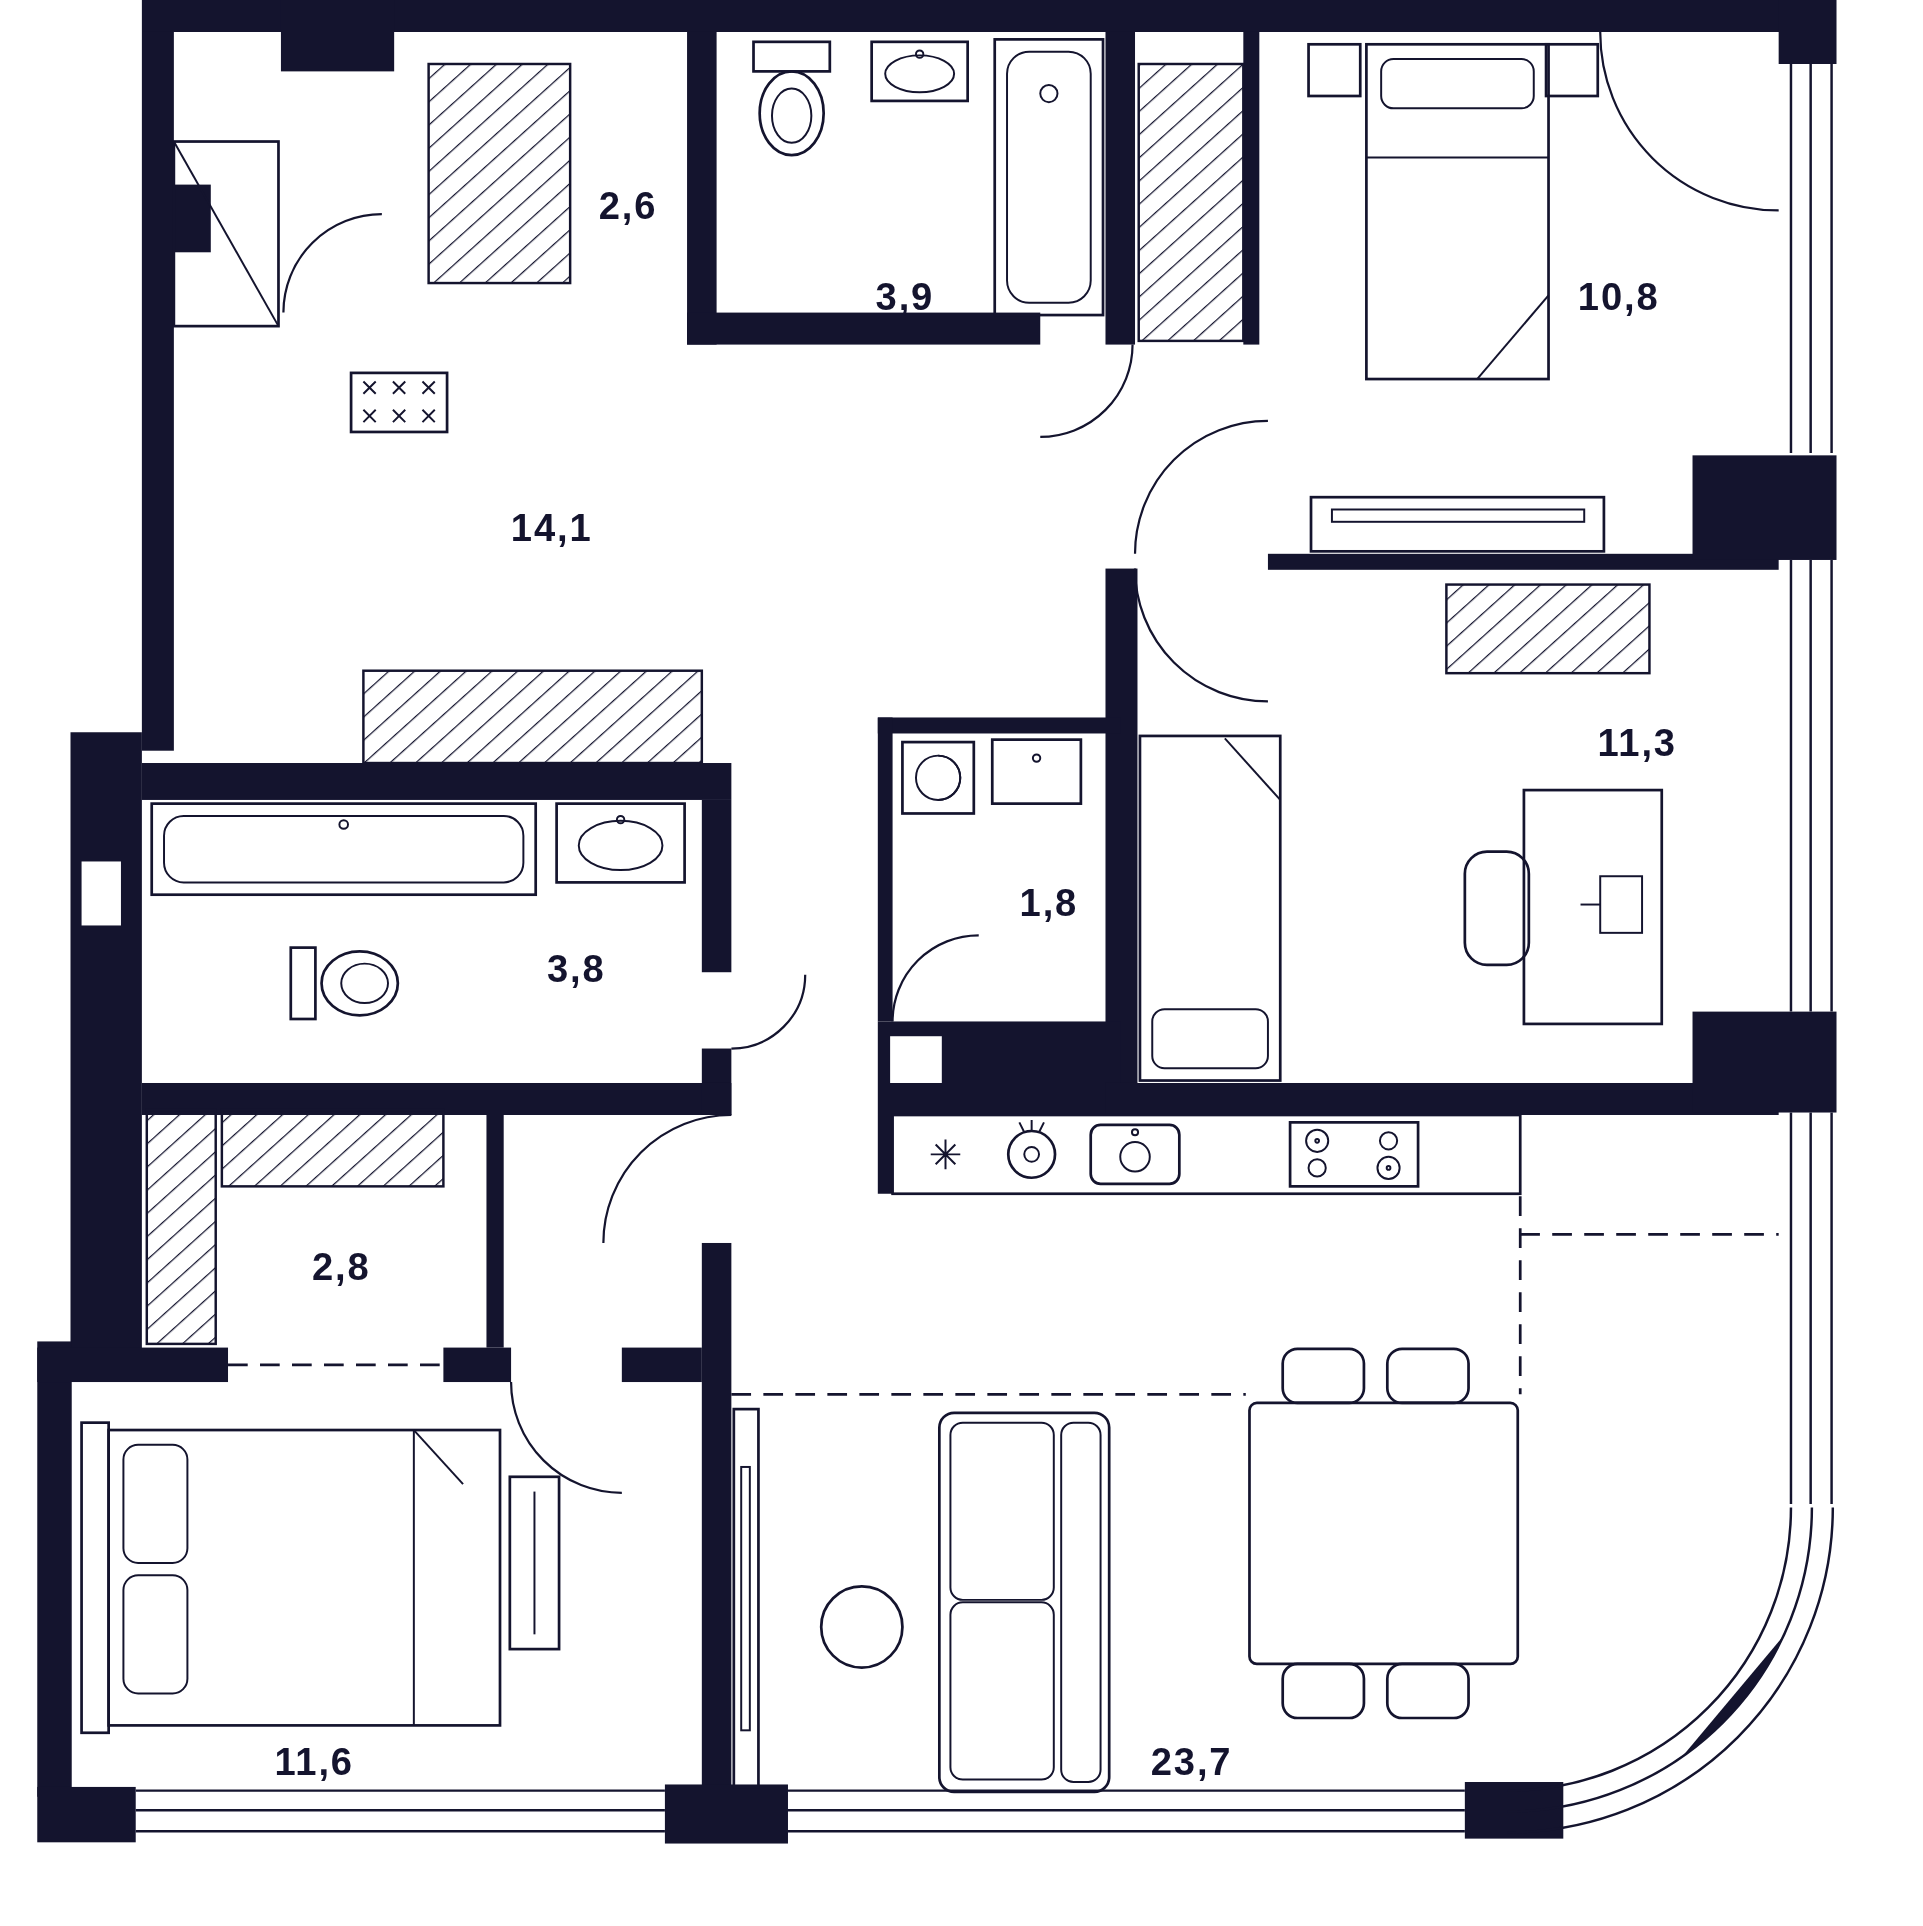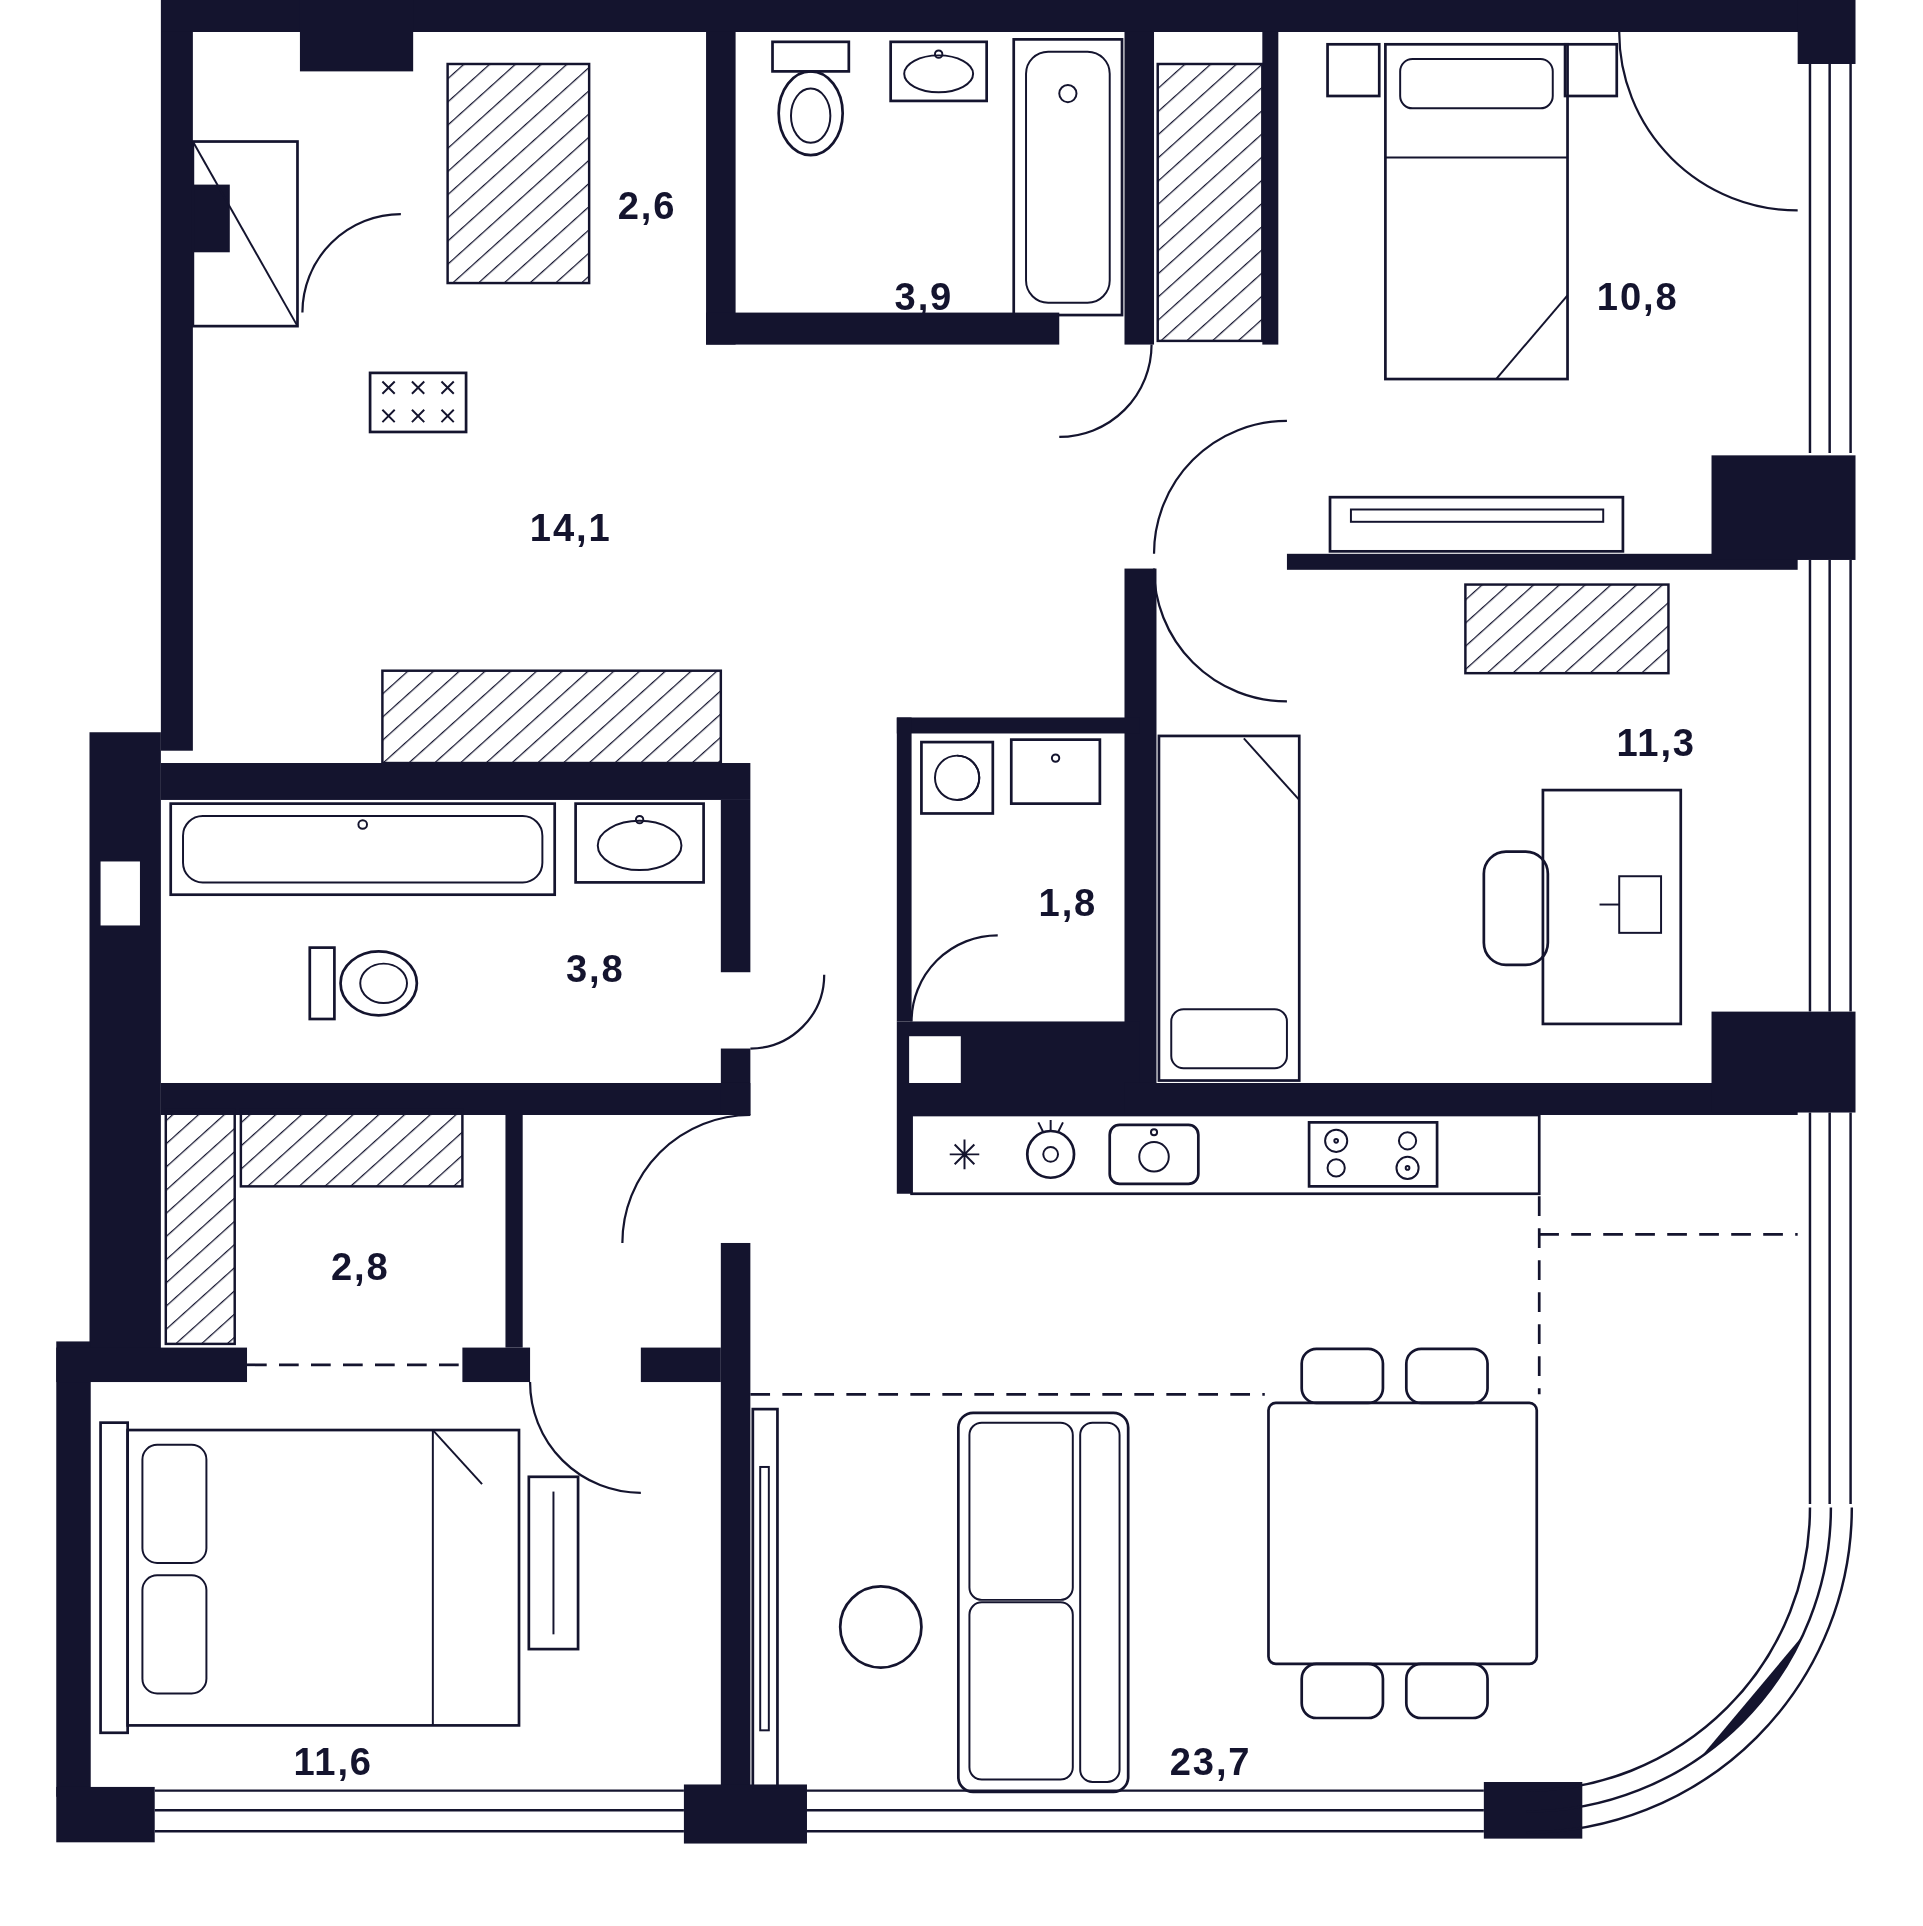--- a/index.html
+++ b/index.html
@@ -1,17 +1,17 @@
 <!DOCTYPE html>
 <html style="--ink: #14142e; --bg: #ffffff;font-size:9.8px"><head>
 <meta charset="utf-8">
 <style>
   :root { --ink: #14142e; --bg: #ffffff; }
   html,body { margin:0; padding:0; background:var(--bg); }
-  .stage { width:1601px; height:1926px; background:var(--bg);padding-left:19px; }
+  .stage { width:1601px; height:1926px; background:var(--bg); }
   svg { display:block; width:1923px; height:1926px; color:var(--ink);
         font-family:"Liberation Sans", sans-serif; }
   .w    { fill:currentColor; stroke:none; }
   .f    { fill:none; stroke:currentColor; stroke-width:2.2; stroke-linecap:butt; }
   .ft   { fill:none; stroke:currentColor; stroke-width:1.6; }
   .arc  { fill:none; stroke:currentColor; stroke-width:1.8; }
   .win  { fill:none; stroke:currentColor; stroke-width:2; }
   .dash { fill:none; stroke:currentColor; stroke-width:2.2; stroke-dasharray:16 10; }
   .hole { fill:var(--bg); stroke:none; }
   .closet { fill:url(#hatch); stroke:currentColor; stroke-width:2; }

